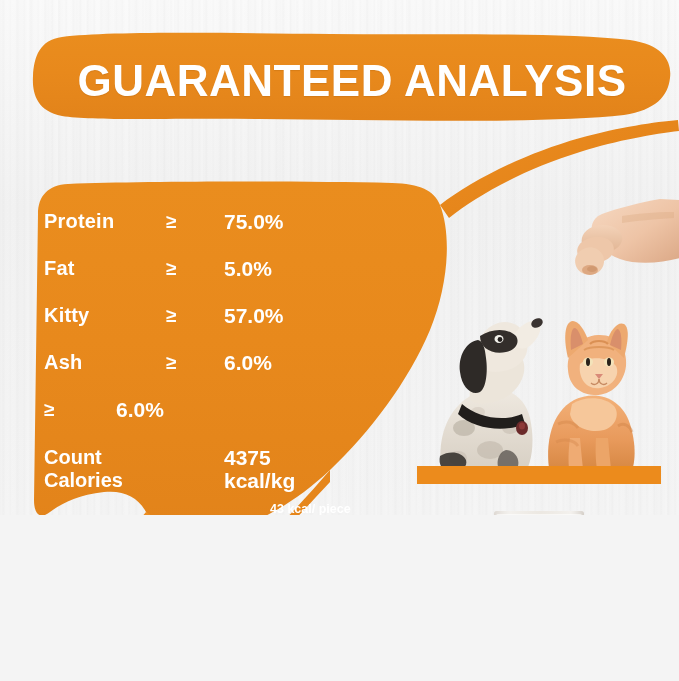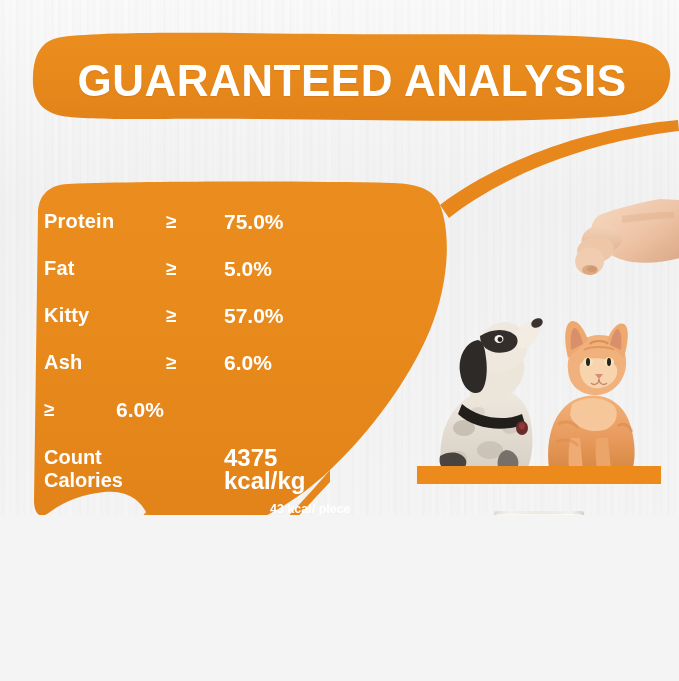--- a/index.html
+++ b/index.html
@@ -92,21 +92,21 @@
     display:flex;
     color:#ffffff;
   }
   .cal-label{
     width:180px;
     font-size:20px;
     font-weight:bold;
     line-height:23px;
   }
   .cal-value{
-    font-size:24px;
+    font-size:21px;
     font-weight:bold;
     line-height:23px;
   }
   .cal-sub{
     position:absolute;
     left:254px;top:502px;
     color:#ffffff;
     font-size:12.5px;
     font-weight:bold;
     white-space:nowrap;

